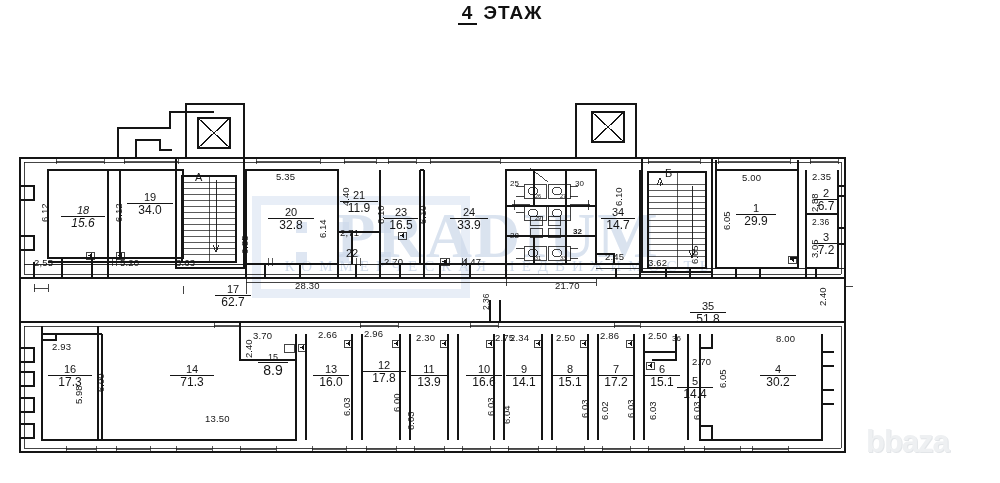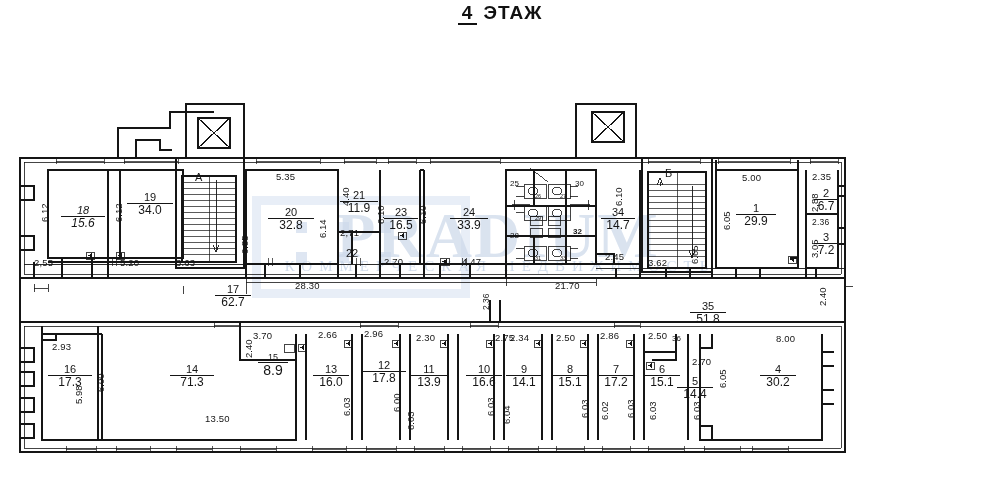--- a/index.html
+++ b/index.html
@@ -302,20 +302,21 @@
         <path d="M183,286 L183,294 M246,286 L246,294"></path>
         <path d="M246,282 L506,282" stroke-dasharray="0"></path>
         <path d="M246,278 L246,286 M506,278 L506,286"></path>
         <path d="M506,282 L596,282"></path>
         <path d="M596,278 L596,286"></path>
         <path d="M845,286 L853,286"></path>
       </g>
     </g>
   </svg>
 
+  <div class="wm" id="wm-bbaza">bbaza</div>
 
   <div class="txt lbl" style="left:195px;top:172px;">А</div>
   <div class="txt lbl" style="left:665px;top:168px;">Б</div>
 
   <div class="txt rm" style="left:61px;top:205px;width:44px;font-style:italic;">
     <span class="n">18</span>
       <span class="a">15.6</span>
     </div>
   <div class="txt rm" style="left:127px;top:192px;width:46px;">
     <span class="n">19</span>

